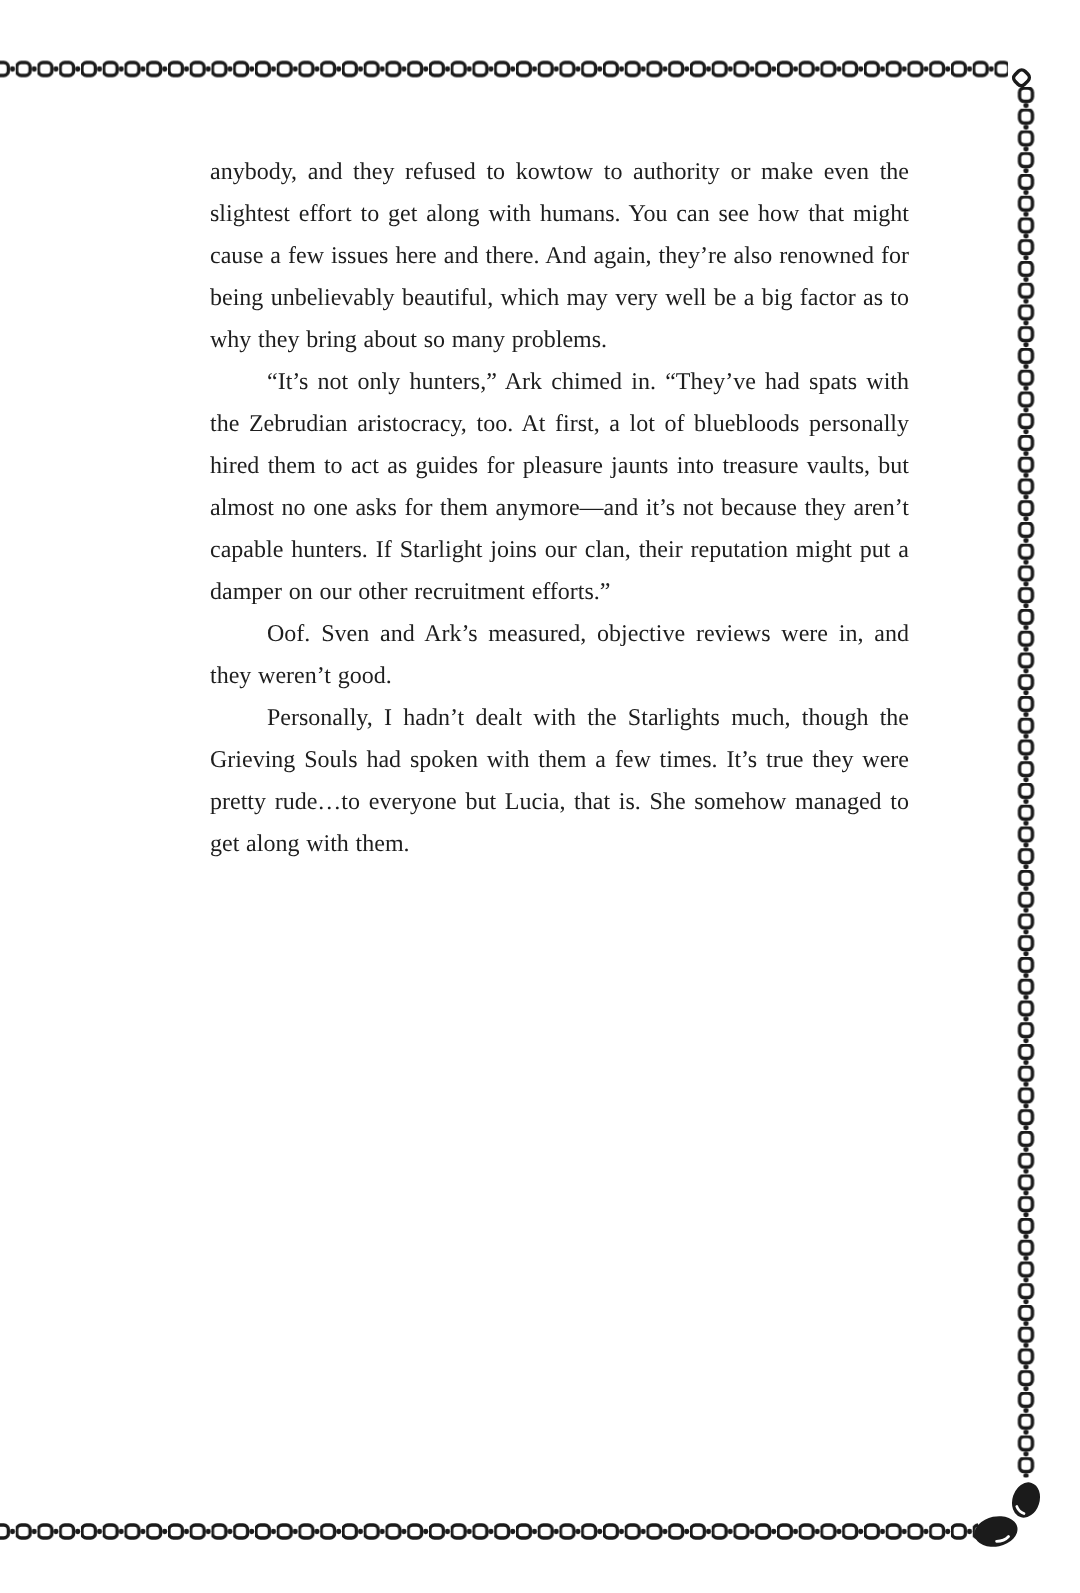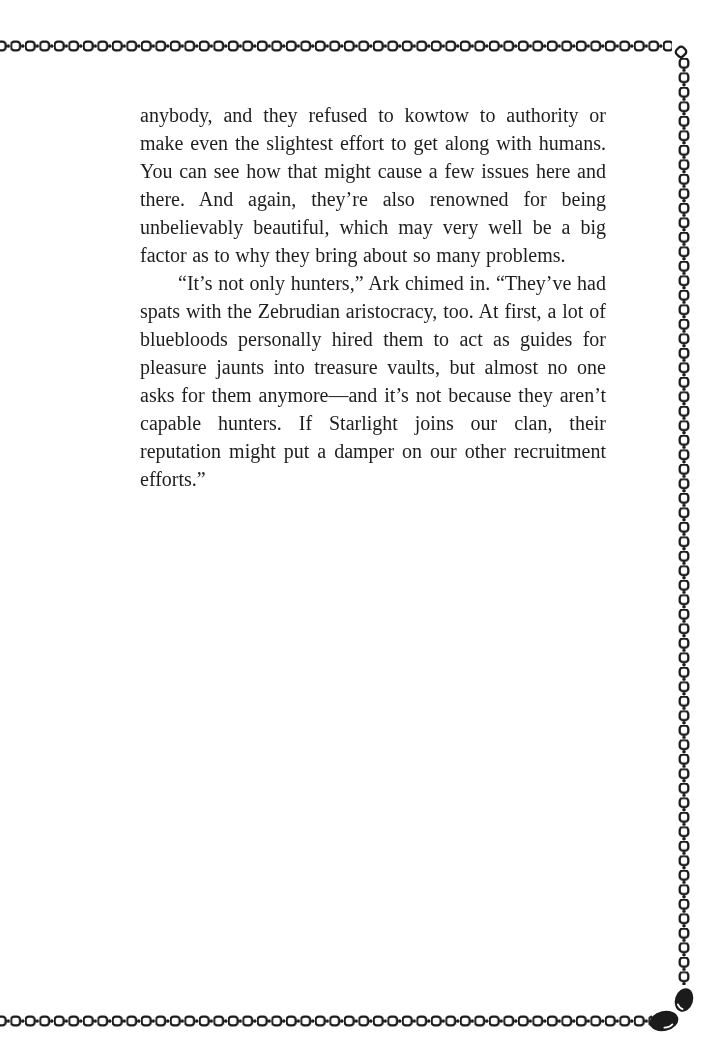--- a/index.html
+++ b/index.html
@@ -18,21 +18,21 @@
     left: 0;
     top: 0;
     color: #1b1b1b; 
   }
   .page-text {
     position: absolute;
     left: 140px;
     top: 101px;
     width: 466px;
     font-family: "Liberation Serif", "DejaVu Serif", serif;
-    font-size: 20px;
+    font-size: 16px;
     line-height: 28px;
     color: #1e1e1e;
   }
   .page-text p {
     margin: 0;
     text-align: justify;
     text-indent: 38px;
     hyphens: none;
     -webkit-hyphens: none;
     word-spacing: 0.5px;
@@ -79,13 +79,15 @@
 
   <g transform="rotate(-12 664 1021)">
     <ellipse cx="664" cy="1021" rx="14.5" ry="10" fill="currentColor"></ellipse>
     <path d="M663 1027.5 q5 1 8.5 -1.5" fill="none" stroke="#ffffff" stroke-width="1.8" stroke-linecap="round"></path>
   </g>
 </svg>
 
 <main class="page-text">
   <p class="no-indent">anybody, and they refused to kowtow to authority or make even the slightest effort to get along with humans. You can see how that might cause a few issues here and there. And again, they’re also renowned for being unbelievably beautiful, which may very well be a big factor as to why they bring about so many problems.</p>
   <p>“It’s not only hunters,” Ark chimed in. “They’ve had spats with the Zebrudian aristocracy, too. At first, a lot of bluebloods personally hired them to act as guides for pleasure jaunts into treasure vaults, but almost no one asks for them anymore—and it’s not because they aren’t capable hunters. If Starlight joins our clan, their reputation might put a damper on our other recruitment efforts.”</p>
+  <p>Oof. Sven and Ark’s measured, objective reviews were in, and they weren’t good.</p>
+  <p>Personally, I hadn’t dealt with the Starlights much, though the Grieving Souls had spoken with them a few times. It’s true they were pretty rude…to everyone but Lucia, that is. She somehow managed to get along with them.</p>
 </main>
 
 </body></html>

